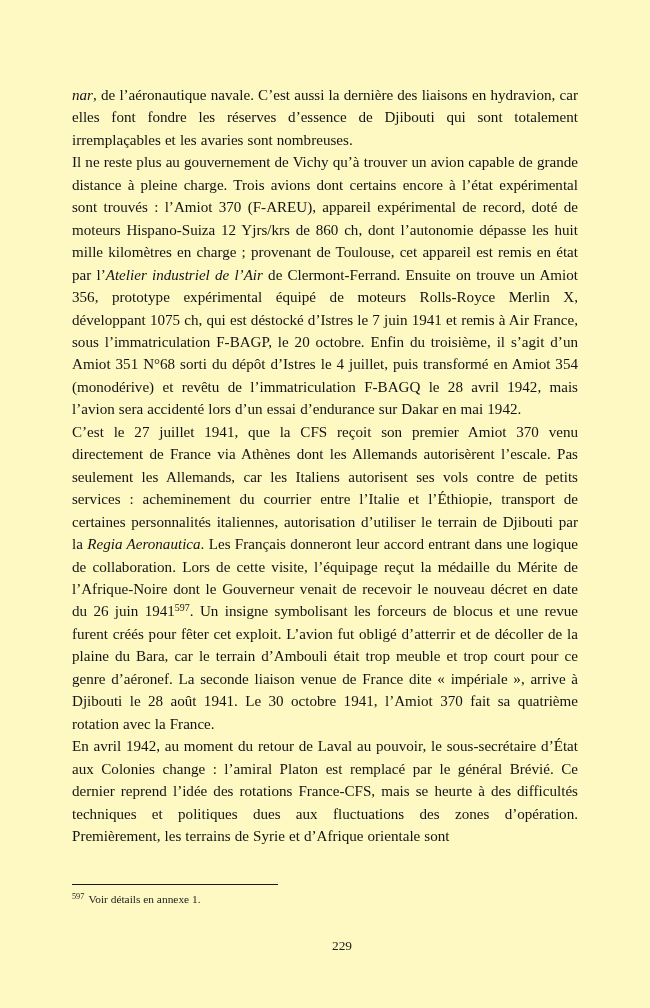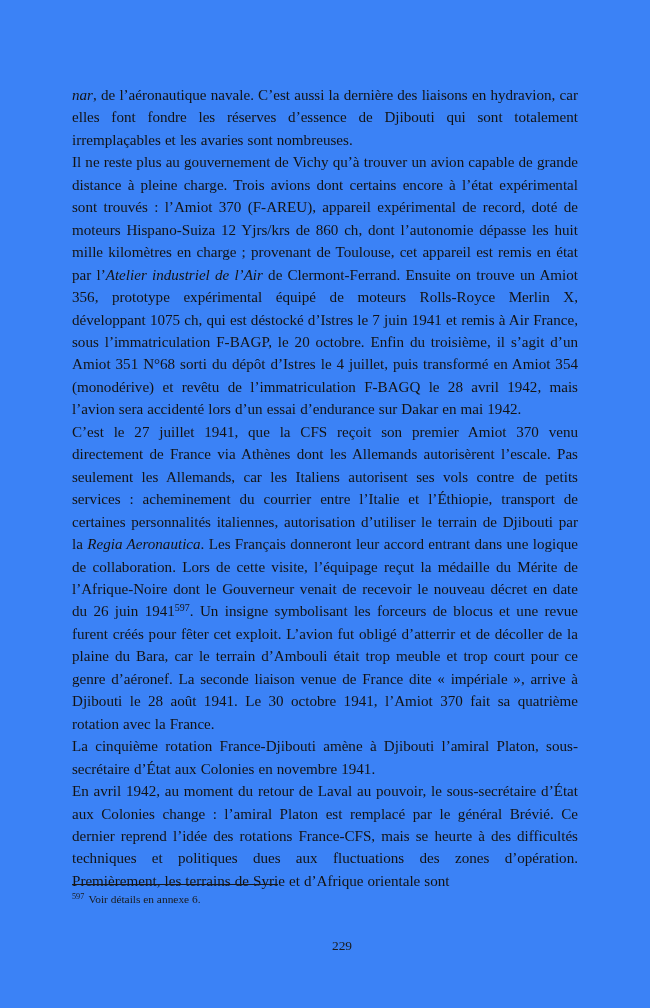--- a/index.html
+++ b/index.html
@@ -14,21 +14,21 @@
     font-family: "Liberation Serif", "DejaVu Serif", serif;
     color: #111111;
     overflow: hidden;
   }
 
   #page {
     position: absolute;
     left: 0; top: 0;
     width: 650px;
     height: 1008px;
-    background: #3b82f6;
+    background: #fef9c3;
   }
 
   #textblock {
     position: absolute;
     left: 72px;
     top: 84px;
     width: 506px;
   }
 
   .para {
@@ -93,26 +93,25 @@
 </style>
 </head>
 <body>
 
 <div id="page">
 
   <div id="textblock">
       <p class="para"><em class="it">nar</em><span>, de l’aéronautique navale. C’est aussi la dernière des liaisons en hydravion, car elles font fondre les réserves d’essence de Djibouti qui sont totalement irremplaçables et les avaries sont nombreuses.</span></p>
       <p class="para"><span>Il ne reste plus au gouvernement de Vichy qu’à trouver un avion capable de grande distance à pleine charge. Trois avions dont certains encore à l’état expérimental sont trouvés : l’Amiot 370 (F-AREU), appareil expérimental de record, doté de moteurs Hispano-Suiza 12 Yjrs/krs de 860 ch, dont l’autonomie dépasse les huit mille kilomètres en charge ; provenant de Toulouse, cet appareil est remis en état par l’</span><em class="it">Atelier industriel de l’Air</em><span> de Clermont-Ferrand. Ensuite on trouve un Amiot 356, prototype expérimental équipé de moteurs Rolls-Royce Merlin X, développant 1075 ch, qui est déstocké d’Istres le 7 juin 1941 et remis à Air France, sous l’immatriculation F-BAGP, le 20 octobre. Enfin du troisième, il s’agit d’un Amiot 351 N°68 sorti du dépôt d’Istres le 4 juillet, puis transformé en Amiot 354 (monodérive) et revêtu de l’immatriculation F-BAGQ le 28 avril 1942, mais l’avion sera accidenté lors d’un essai d’endurance sur Dakar en mai 1942.</span></p>
       <p class="para"><span>C’est le 27 juillet 1941, que la CFS reçoit son premier Amiot 370 venu directement de France via Athènes dont les Allemands autorisèrent l’escale. Pas seulement les Allemands, car les Italiens autorisent ses vols contre de petits services : acheminement du courrier entre l’Italie et l’Éthiopie, transport de certaines personnalités italiennes, autorisation d’utiliser le terrain de Djibouti par la </span><em class="it">Regia Aeronautica</em><span>. Les Français donneront leur accord entrant dans une logique de collaboration. Lors de cette visite, l’équipage reçut la médaille du Mérite de l’Afrique-Noire dont le Gouverneur venait de recevoir le nouveau décret en date du 26 juin 1941</span><sup class="fnref">597</sup><span>. Un insigne symbolisant les forceurs de blocus et une revue furent créés pour fêter cet exploit. L’avion fut obligé d’atterrir et de décoller de la plaine du Bara, car le terrain d’Ambouli était trop meuble et trop court pour ce genre d’aéronef. La seconde liaison venue de France dite «&nbsp;impériale&nbsp;», arrive à Djibouti le 28 août 1941. Le 30 octobre 1941, l’Amiot 370 fait sa quatrième rotation avec la France.</span></p>
-      <p class="para"><span>La cinquième rotation France-Djibouti amène à Djibouti l’amiral Platon, sous-secrétaire d’État aux Colonies en novembre 1941.</span></p>
       <p class="para"><span>En avril 1942, au moment du retour de Laval au pouvoir, le sous-secrétaire d’État aux Colonies change : l’amiral Platon est remplacé par le général Brévié. Ce dernier reprend l’idée des rotations France-CFS, mais se heurte à des difficultés techniques et politiques dues aux fluctuations des zones d’opération. Premièrement, les terrains de Syrie et d’Afrique orientale sont</span></p>
     </div>
 
   <div id="footnote-area">
     <hr id="footnote-rule">
     <div id="footnote-list">
-        <p class="footnote"><sup>597</sup> <span>Voir détails en annexe 6.</span></p>
+        <p class="footnote"><sup>597</sup> <span>Voir détails en annexe 1.</span></p>
       </div>
   </div>
 
   <div id="page-number">229</div>
 
 </div>
 
 </body></html>

